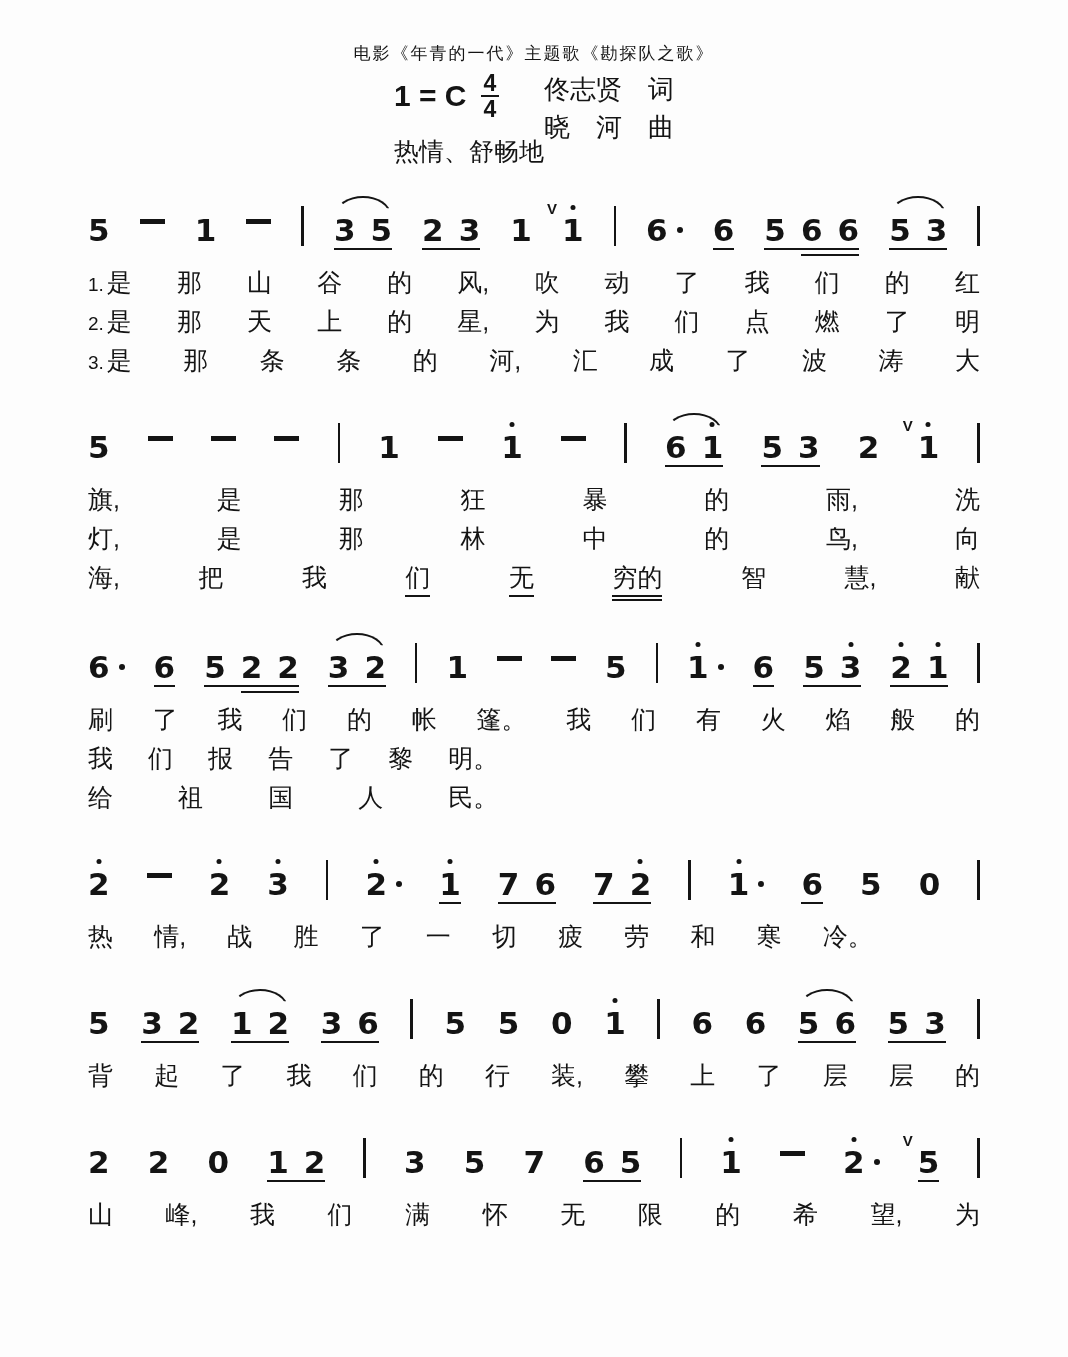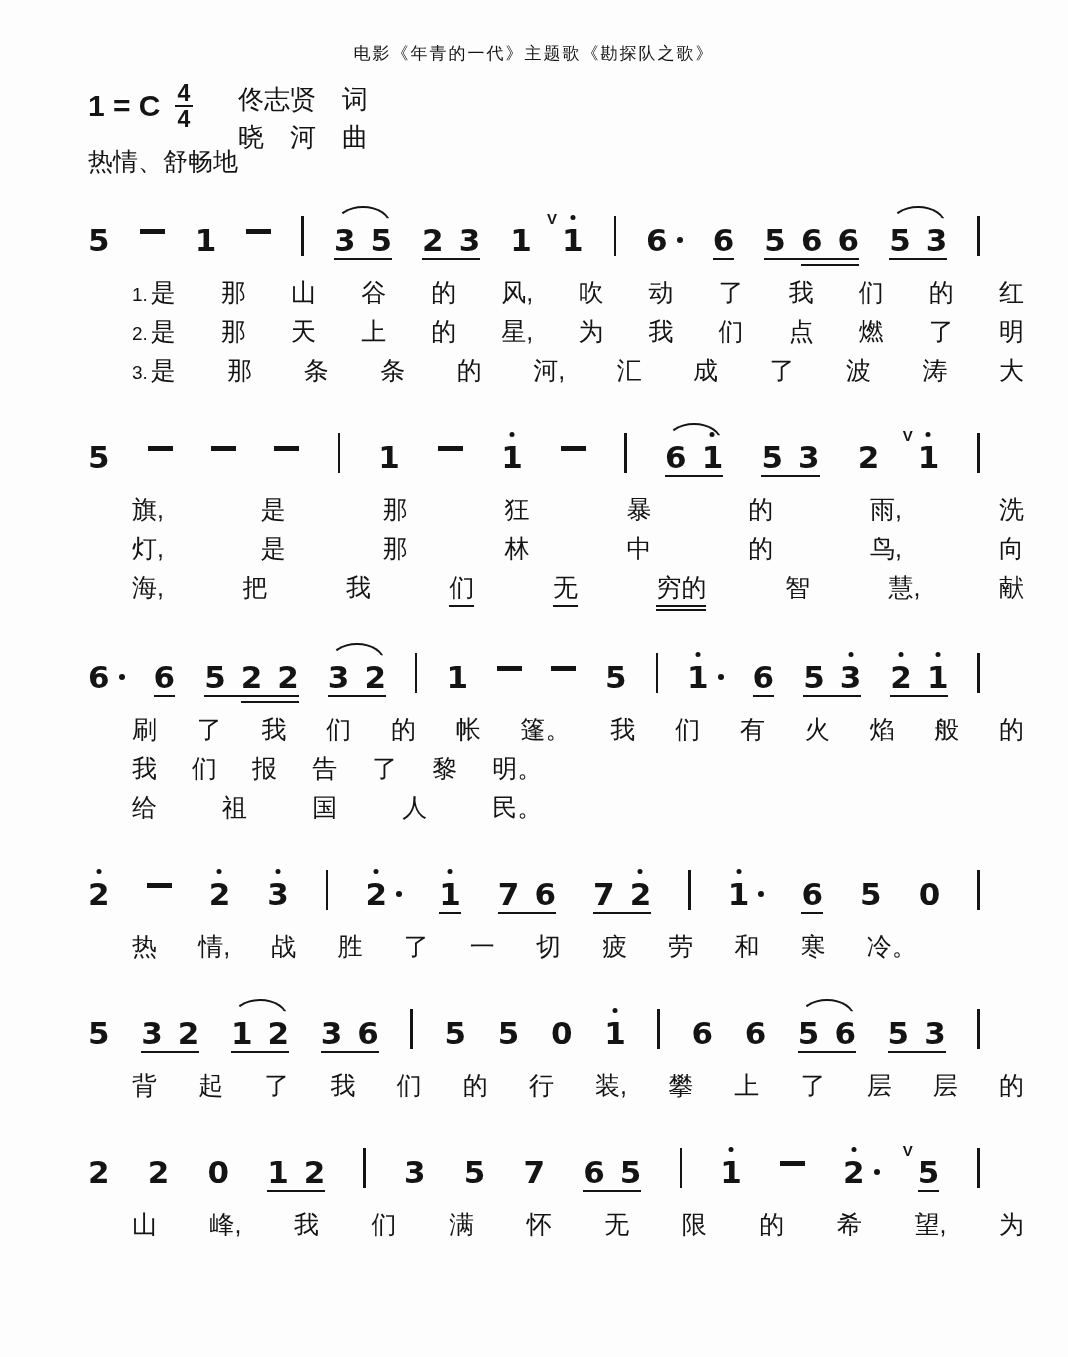--- a/index.html
+++ b/index.html
@@ -10,22 +10,22 @@
   }
   .sheet{padding:26px 88px 0 88px;}
   .title{
     text-align:center;font-size:46px;font-weight:bold;letter-spacing:4px;
   }
   .subtitle{
     text-align:center;font-size:17px;margin-top:16px;letter-spacing:2px;
     font-family:"Liberation Serif","DejaVu Serif",serif;
   }
   .meta{
-    display:flex;justify-content:flex-start;align-items:flex-start;
-    margin-top:16px;
+    display:flex;justify-content:center;align-items:flex-start;
+    margin-top:6px;
   }
   .keysig{display:flex;align-items:center;font-size:30px;font-weight:bold;}
   .frac{display:inline-flex;flex-direction:column;align-items:center;margin-left:14px;font-size:23px;line-height:1.05;}
   .frac .top{border-bottom:2.5px solid #141414;padding:0 3px;}
   .tempo{font-size:25px;margin-top:14px;font-weight:500;}
   .credits{text-align:right;font-size:26px;line-height:1.45;
     font-family:"Liberation Serif","DejaVu Serif",serif;}
   
   .score{margin-top:18px;}
   .system{margin-bottom:26px;}
@@ -54,21 +54,21 @@
   .arc{
     position:absolute;top:-18px;left:1px;right:1px;height:15px;
     border:2.5px solid transparent;border-top-color:#141414;
     border-radius:50% / 100% 100% 0 0;
   }
   .bar{width:2.5px;height:40px;background:#141414;align-self:center;}
   .dash{width:25px;height:4.5px;background:#141414;align-self:center;margin-bottom:10px;}
   
   .lyr{
     display:flex;justify-content:space-between;align-items:baseline;
-    font-size:25px;margin-top:6px;width:100%;margin-left:44px;
+    font-size:25px;margin-top:6px;width:100%;
   }
   .syl{position:relative;white-space:nowrap;}
   .syl.u1,.syl.u2{border-bottom:2.5px solid #141414;padding-bottom:1px;}
   .syl.u2::after{
     content:"";position:absolute;left:0;right:0;bottom:-6px;height:2.5px;background:#141414;
   }
   .vnum{font-size:19px;margin-right:3px;}
 </style>
 </head>
 <body>

